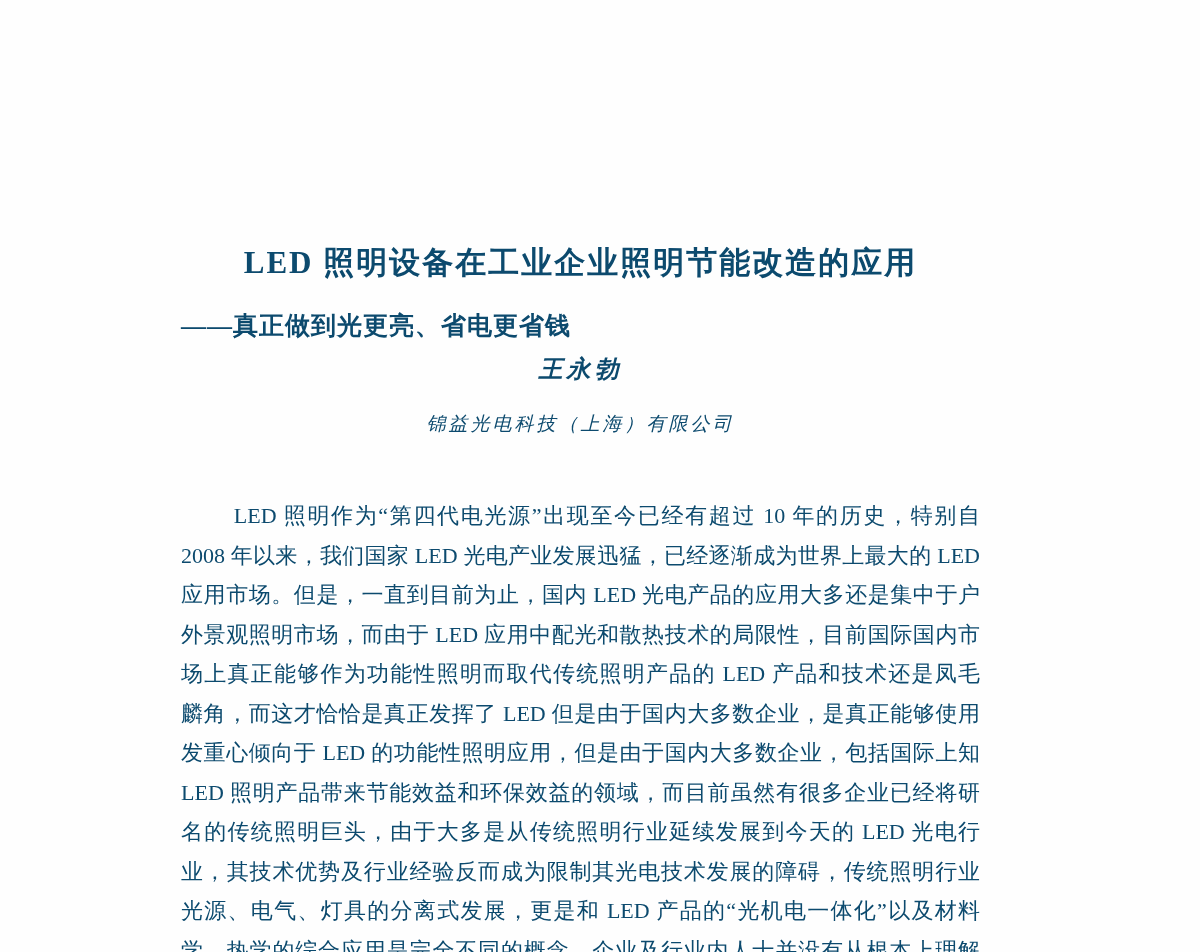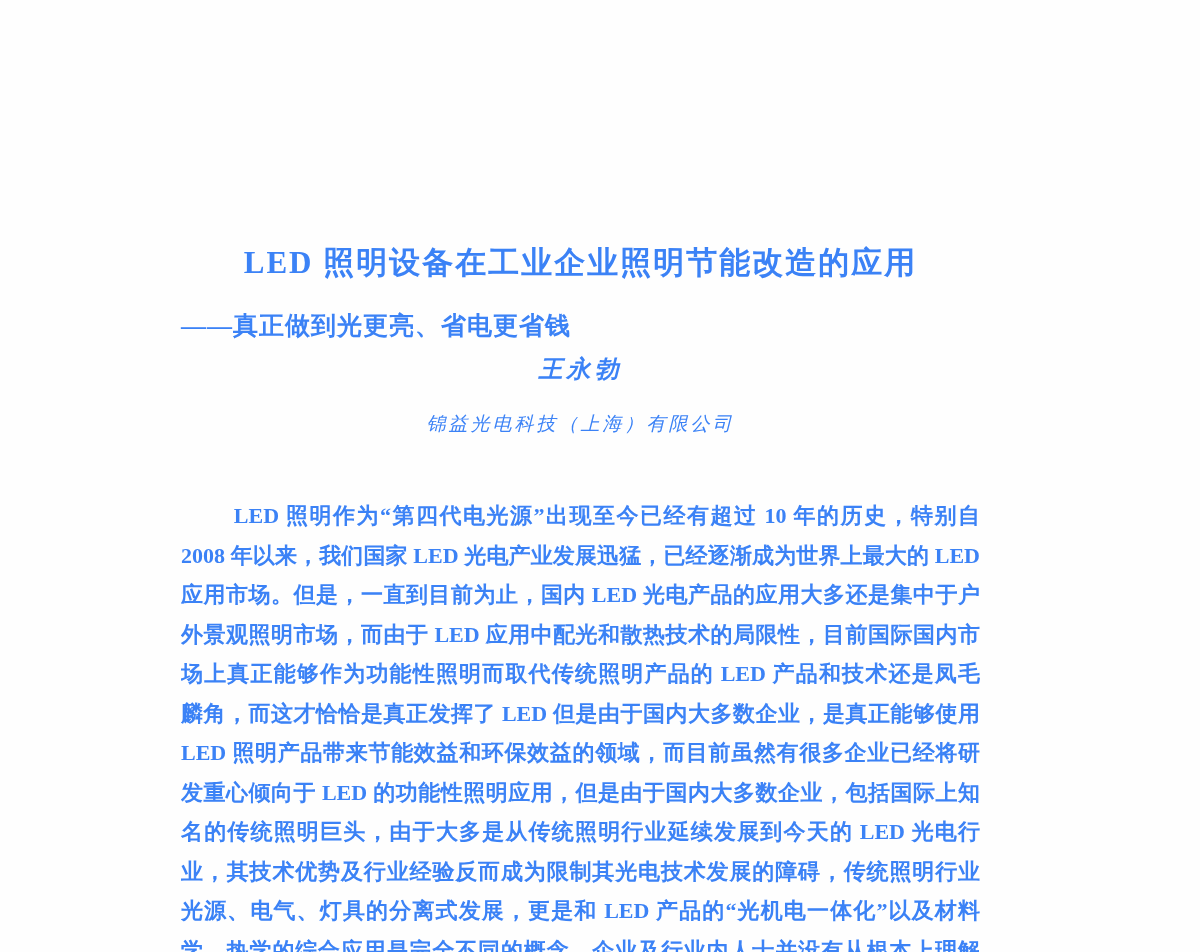--- a/index.html
+++ b/index.html
@@ -8,21 +8,21 @@
     background: #ffffff;
     width: 1200px;
     height: 952px;
     overflow: hidden;
   }
   .page {
     position: relative;
     width: 1200px;
     height: 952px;
     background: #fefefe;
-    color: #3b82f6;
+    color: #0c4a6e;
     font-family: "Liberation Serif", "DejaVu Serif", serif;
     overflow: hidden;
   }
   .content {
     position: absolute;
     left: 181px;
     width: 799px;
     top: 0;
   }
   .title {
@@ -70,21 +70,21 @@
     letter-spacing: 3px;
   }
   .body-text {
     position: absolute;
     top: 496px;
     left: 0;
     width: 100%;
   }
   .body-line {
     font-size: 22px;
-    font-weight: 700;
+    font-weight: 400;
     line-height: 39.5px;
     height: 39.5px;
     text-align: justify;
     text-align-last: justify;
     overflow: hidden;
     white-space: normal;
   }
   .body-line.indent {
     text-indent: 2.4em;
   }
@@ -103,22 +103,22 @@
 
     <div class="affiliation">锦益光电科技（上海）有限公司</div>
 
     <div class="body-text">
       <div class="body-line indent">LED 照明作为“第四代电光源”出现至今已经有超过 10 年的历史，特别自</div>
       <div class="body-line">2008 年以来，我们国家 LED 光电产业发展迅猛，已经逐渐成为世界上最大的 LED</div>
       <div class="body-line">应用市场。但是，一直到目前为止，国内 LED 光电产品的应用大多还是集中于户</div>
       <div class="body-line">外景观照明市场，而由于 LED 应用中配光和散热技术的局限性，目前国际国内市</div>
       <div class="body-line">场上真正能够作为功能性照明而取代传统照明产品的 LED 产品和技术还是凤毛</div>
       <div class="body-line">麟角，而这才恰恰是真正发挥了 LED 但是由于国内大多数企业，是真正能够使用</div>
+      <div class="body-line">发重心倾向于 LED 的功能性照明应用，但是由于国内大多数企业，包括国际上知</div>
       <div class="body-line">LED 照明产品带来节能效益和环保效益的领域，而目前虽然有很多企业已经将研</div>
-      <div class="body-line">发重心倾向于 LED 的功能性照明应用，但是由于国内大多数企业，包括国际上知</div>
       <div class="body-line">名的传统照明巨头，由于大多是从传统照明行业延续发展到今天的 LED 光电行</div>
       <div class="body-line">业，其技术优势及行业经验反而成为限制其光电技术发展的障碍，传统照明行业</div>
       <div class="body-line">光源、电气、灯具的分离式发展，更是和 LED 产品的“光机电一体化”以及材料</div>
       <div class="body-line">学、热学的综合应用是完全不同的概念，企业及行业内人士并没有从根本上理解</div>
     </div>
 
   </div>
 </div>
 
 </body></html>

